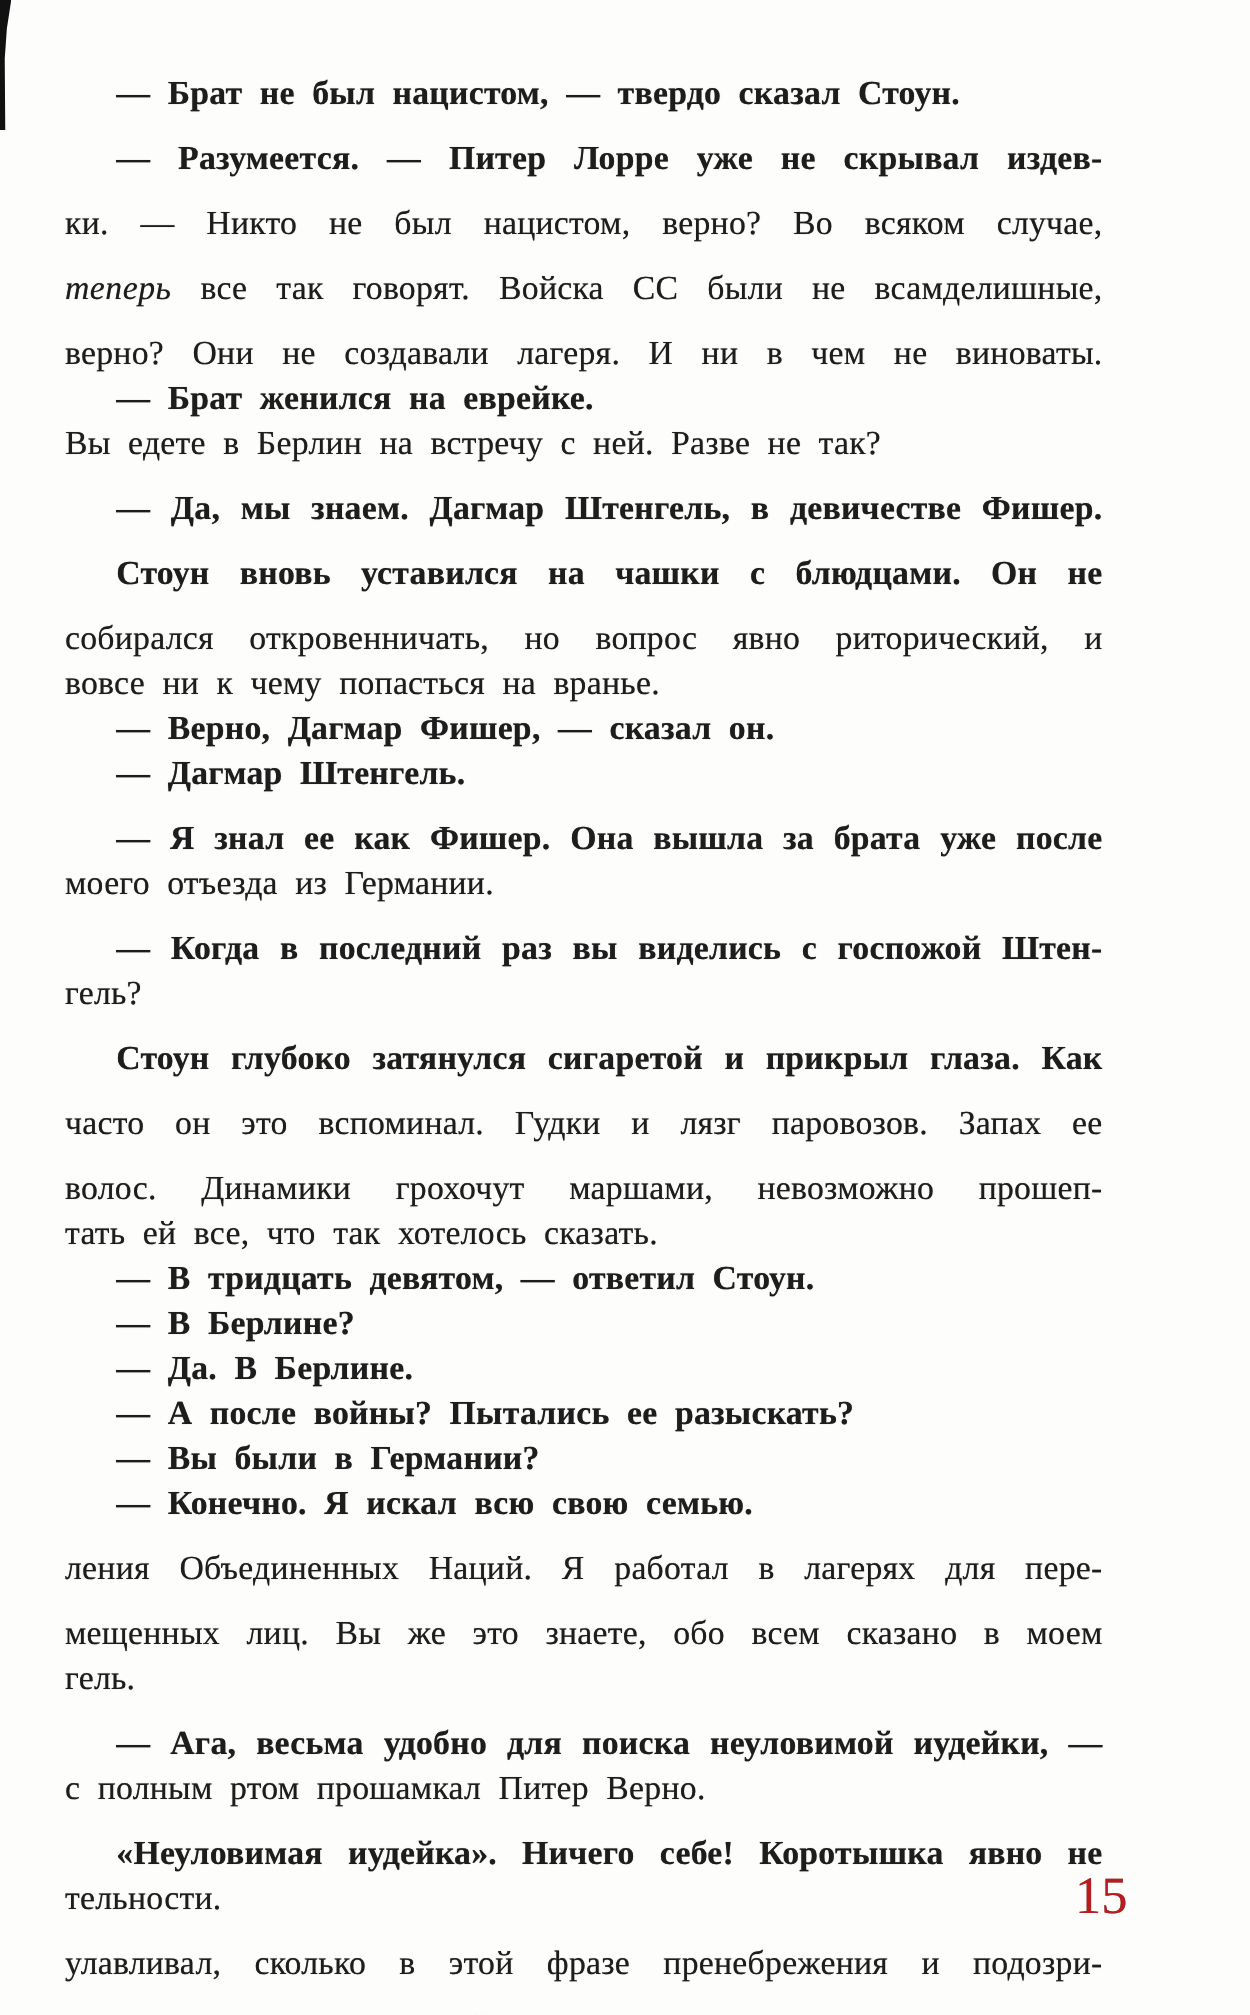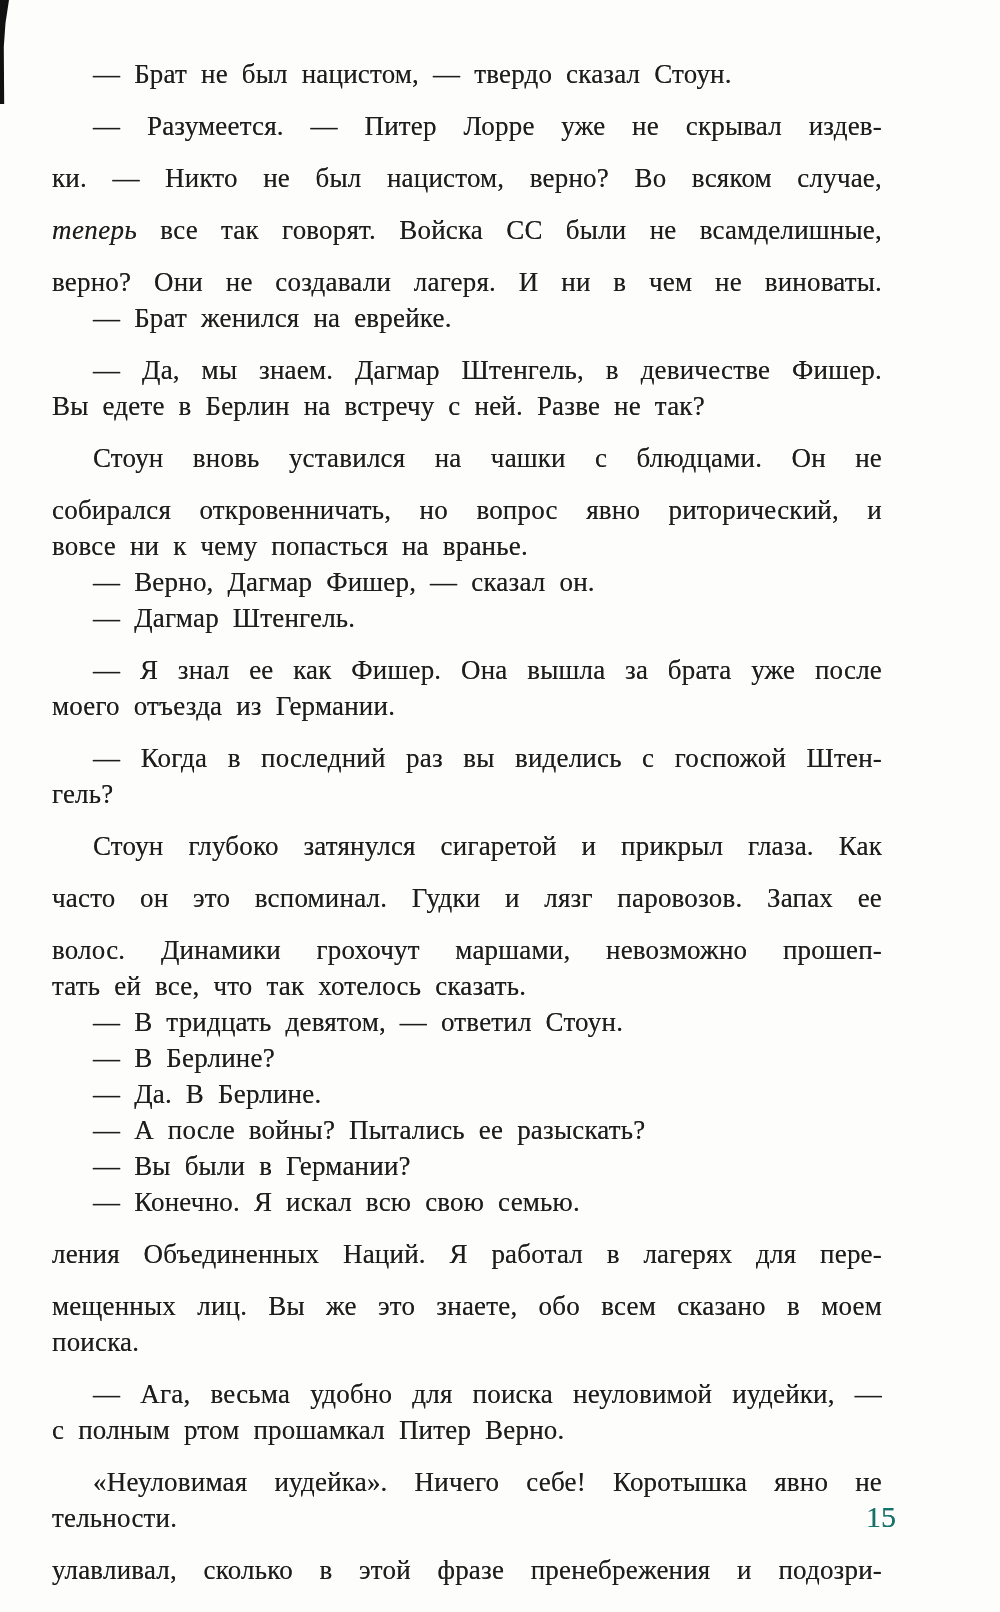--- a/index.html
+++ b/index.html
@@ -46,51 +46,52 @@
     text-align: left;
   }
   .line.j {
     text-align: justify;
     text-align-last: justify;
     text-justify: inter-word;
     margin-top: 16px;
   }
   .line.ind {
     text-indent: 41px;
+    font-weight: bold;
   }
   .line i {
     font-style: italic;
     letter-spacing: 0.4px;
   }
   .page-number {
     position: absolute;
     left: 845px;
     top: 1496px;
     width: 72px;
     text-align: center;
-    font-size: 30px;
+    font-size: 42px;
     line-height: 42px;
-    color: #0f766e;
+    color: #b91c1c;
     text-shadow: 0 0 0.5px rgba(30,30,30,0.6);
   }
 </style>
 </head>
 <body>
 
 <div class="page">
   <div class="scan-artifact"></div>
   <div class="text-block">
       <div class="line ind">— Брат не был нацистом, — твердо сказал Стоун.</div>
       <div class="line j ind">— Разумеется. — Питер Лорре уже не скрывал издев-</div>
       <div class="line j">ки. — Никто не был нацистом, верно? Во всяком случае,</div>
       <div class="line j"><i>теперь</i><span> все так говорят. Войска СС были не всамделишные,</span></div>
       <div class="line j">верно? Они не создавали лагеря. И ни в чем не виноваты.</div>
       <div class="line ind">— Брат женился на еврейке.</div>
+      <div class="line">Вы едете в Берлин на встречу с ней. Разве не так?</div>
       <div class="line j ind">— Да, мы знаем. Дагмар Штенгель, в девичестве Фишер.</div>
-      <div class="line">Вы едете в Берлин на встречу с ней. Разве не так?</div>
       <div class="line j ind">Стоун вновь уставился на чашки с блюдцами. Он не</div>
       <div class="line j">собирался откровенничать, но вопрос явно риторический, и</div>
       <div class="line">вовсе ни к чему попасться на вранье.</div>
       <div class="line ind">— Верно, Дагмар Фишер, — сказал он.</div>
       <div class="line ind">— Дагмар Штенгель.</div>
       <div class="line j ind">— Я знал ее как Фишер. Она вышла за брата уже после</div>
       <div class="line">моего отъезда из Германии.</div>
       <div class="line j ind">— Когда в последний раз вы виделись с госпожой Штен-</div>
       <div class="line">гель?</div>
       <div class="line j ind">Стоун глубоко затянулся сигаретой и прикрыл глаза. Как</div>
@@ -98,21 +99,21 @@
       <div class="line j">волос. Динамики грохочут маршами, невозможно прошеп-</div>
       <div class="line">тать ей все, что так хотелось сказать.</div>
       <div class="line ind">— В тридцать девятом, — ответил Стоун.</div>
       <div class="line ind">— В Берлине?</div>
       <div class="line ind">— Да. В Берлине.</div>
       <div class="line ind">— А после войны? Пытались ее разыскать?</div>
       <div class="line ind">— Вы были в Германии?</div>
       <div class="line ind">— Конечно. Я искал всю свою семью.</div>
       <div class="line j">ления Объединенных Наций. Я работал в лагерях для пере-</div>
       <div class="line j">мещенных лиц. Вы же это знаете, обо всем сказано в моем</div>
-      <div class="line">поиска.</div>
+      <div class="line">гель.</div>
       <div class="line j ind">— Ага, весьма удобно для поиска неуловимой иудейки, —</div>
       <div class="line">с полным ртом прошамкал Питер Верно.</div>
       <div class="line j ind">«Неуловимая иудейка». Ничего себе! Коротышка явно не</div>
       <div class="line">тельности.</div>
       <div class="line j">улавливал, сколько в этой фразе пренебрежения и подозри-</div>
       <div class="line j ind">— Неуловимая иудейка? — девичестве Стоун. — Это</div>
       <div class="line">вы о ком?</div>
     </div>
   <div class="page-number">15</div>
 </div>

